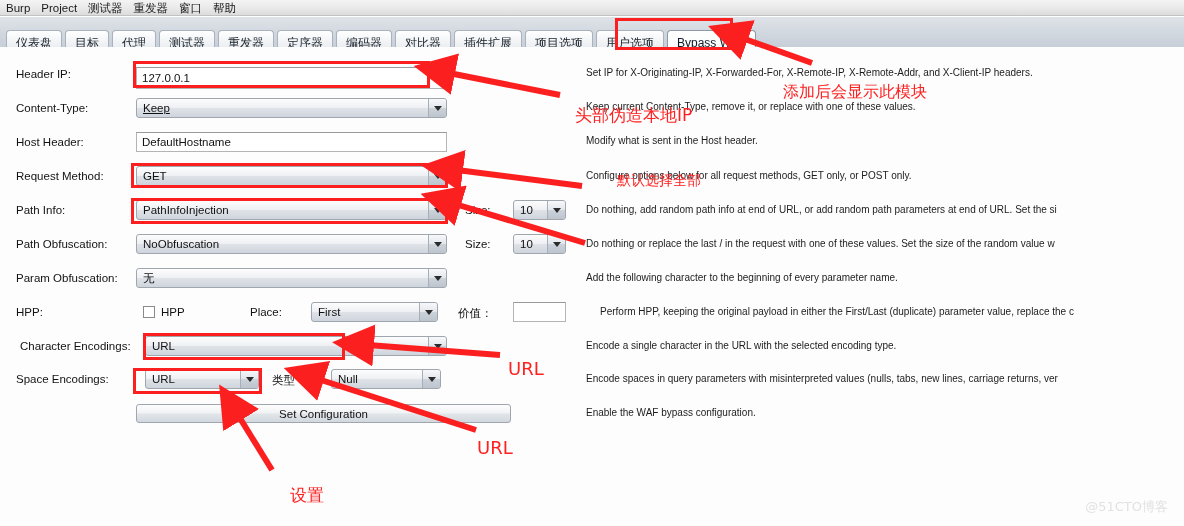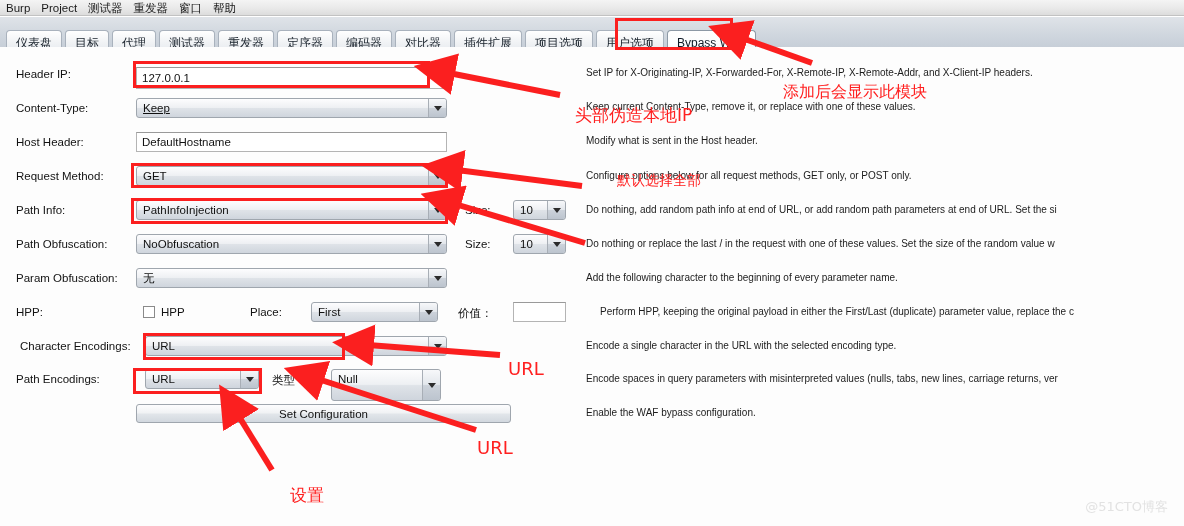--- a/index.html
+++ b/index.html
@@ -224,27 +224,27 @@
   <div class="textfield" style="left:513px;top:255px;width:53px;height:20px;"></div>
   <span class="desc" style="left:586px;top:259px;margin-left:14px;">Perform HPP, keeping the original payload in either the First/Last (duplicate) parameter value, replace the c</span>
 
   <span class="lbl" style="left:20px;top:293px;">Character Encodings:</span>
   <div class="combo" style="left:145px;top:289px;width:302px;height:20px;">
     <span>URL</span>
     <span class="arrowbox"></span>
   </div>
   <span class="desc" style="left:586px;top:293px;">Encode a single character in the URL with the selected encoding type.</span>
 
-  <span class="lbl" style="left:16px;top:326px;">Path Encodings:</span>
+  <span class="lbl" style="left:16px;top:326px;">Space Encodings:</span>
   <div class="combo" style="left:145px;top:322px;width:114px;height:20px;">
     <span>URL</span>
     <span class="arrowbox"></span>
   </div>
   <span class="lbl" style="left:272px;top:326px;">类型：</span>
-  <div class="combo" style="left:331px;top:322px;width:110px;height:32px;">
+  <div class="combo" style="left:331px;top:322px;width:110px;height:20px;">
     <span>Null</span>
     <span class="arrowbox"></span>
   </div>
   <span class="desc" style="left:586px;top:326px;">Encode spaces in query parameters with misinterpreted values (nulls, tabs, new lines, carriage returns, ver</span>
 
   <div class="btn" style="left:136px;top:357px;width:375px;height:19px;">Set Configuration</div>
   <span class="desc" style="left:586px;top:360px;">Enable the WAF bypass configuration.</span>
 
 </div>
 

